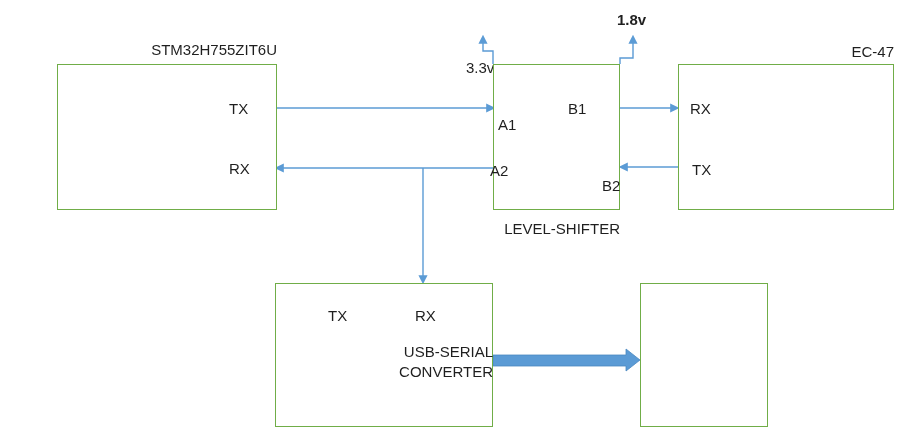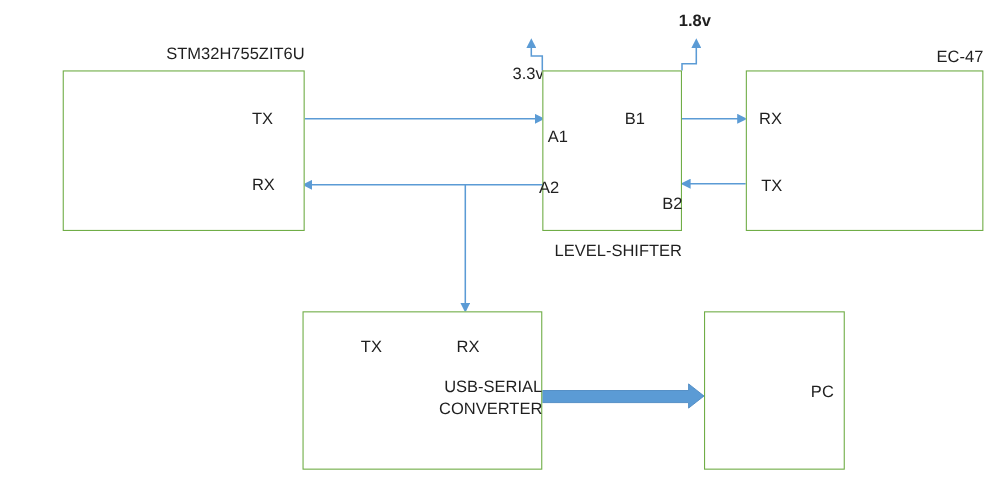--- a/index.html
+++ b/index.html
@@ -101,15 +101,14 @@
   <div class="lbl" style="left:690px; top:100px;">RX</div>
   <div class="lbl" style="left:692px; top:161px;">TX</div>
 
   <div class="box" style="left:275px; top:283px; width:218px; height:144px;"></div>
   <div class="lbl" style="left:328px; top:307px;">TX</div>
   <div class="lbl" style="left:415px; top:307px;">RX</div>
   <div class="lbl center" style="left:275px; top:363px; width:218px;">CONVERTER</div>
   <div class="lbl center" style="left:275px; top:343px; width:218px;">USB-SERIAL</div>
 
   <div class="box" style="left:640px; top:283px; width:128px; height:144px;"></div>
-  <div class="lbl center" style="left:630px; top:348px; width:128px;">PC</div>
 
 </div>
 
 </body></html>

